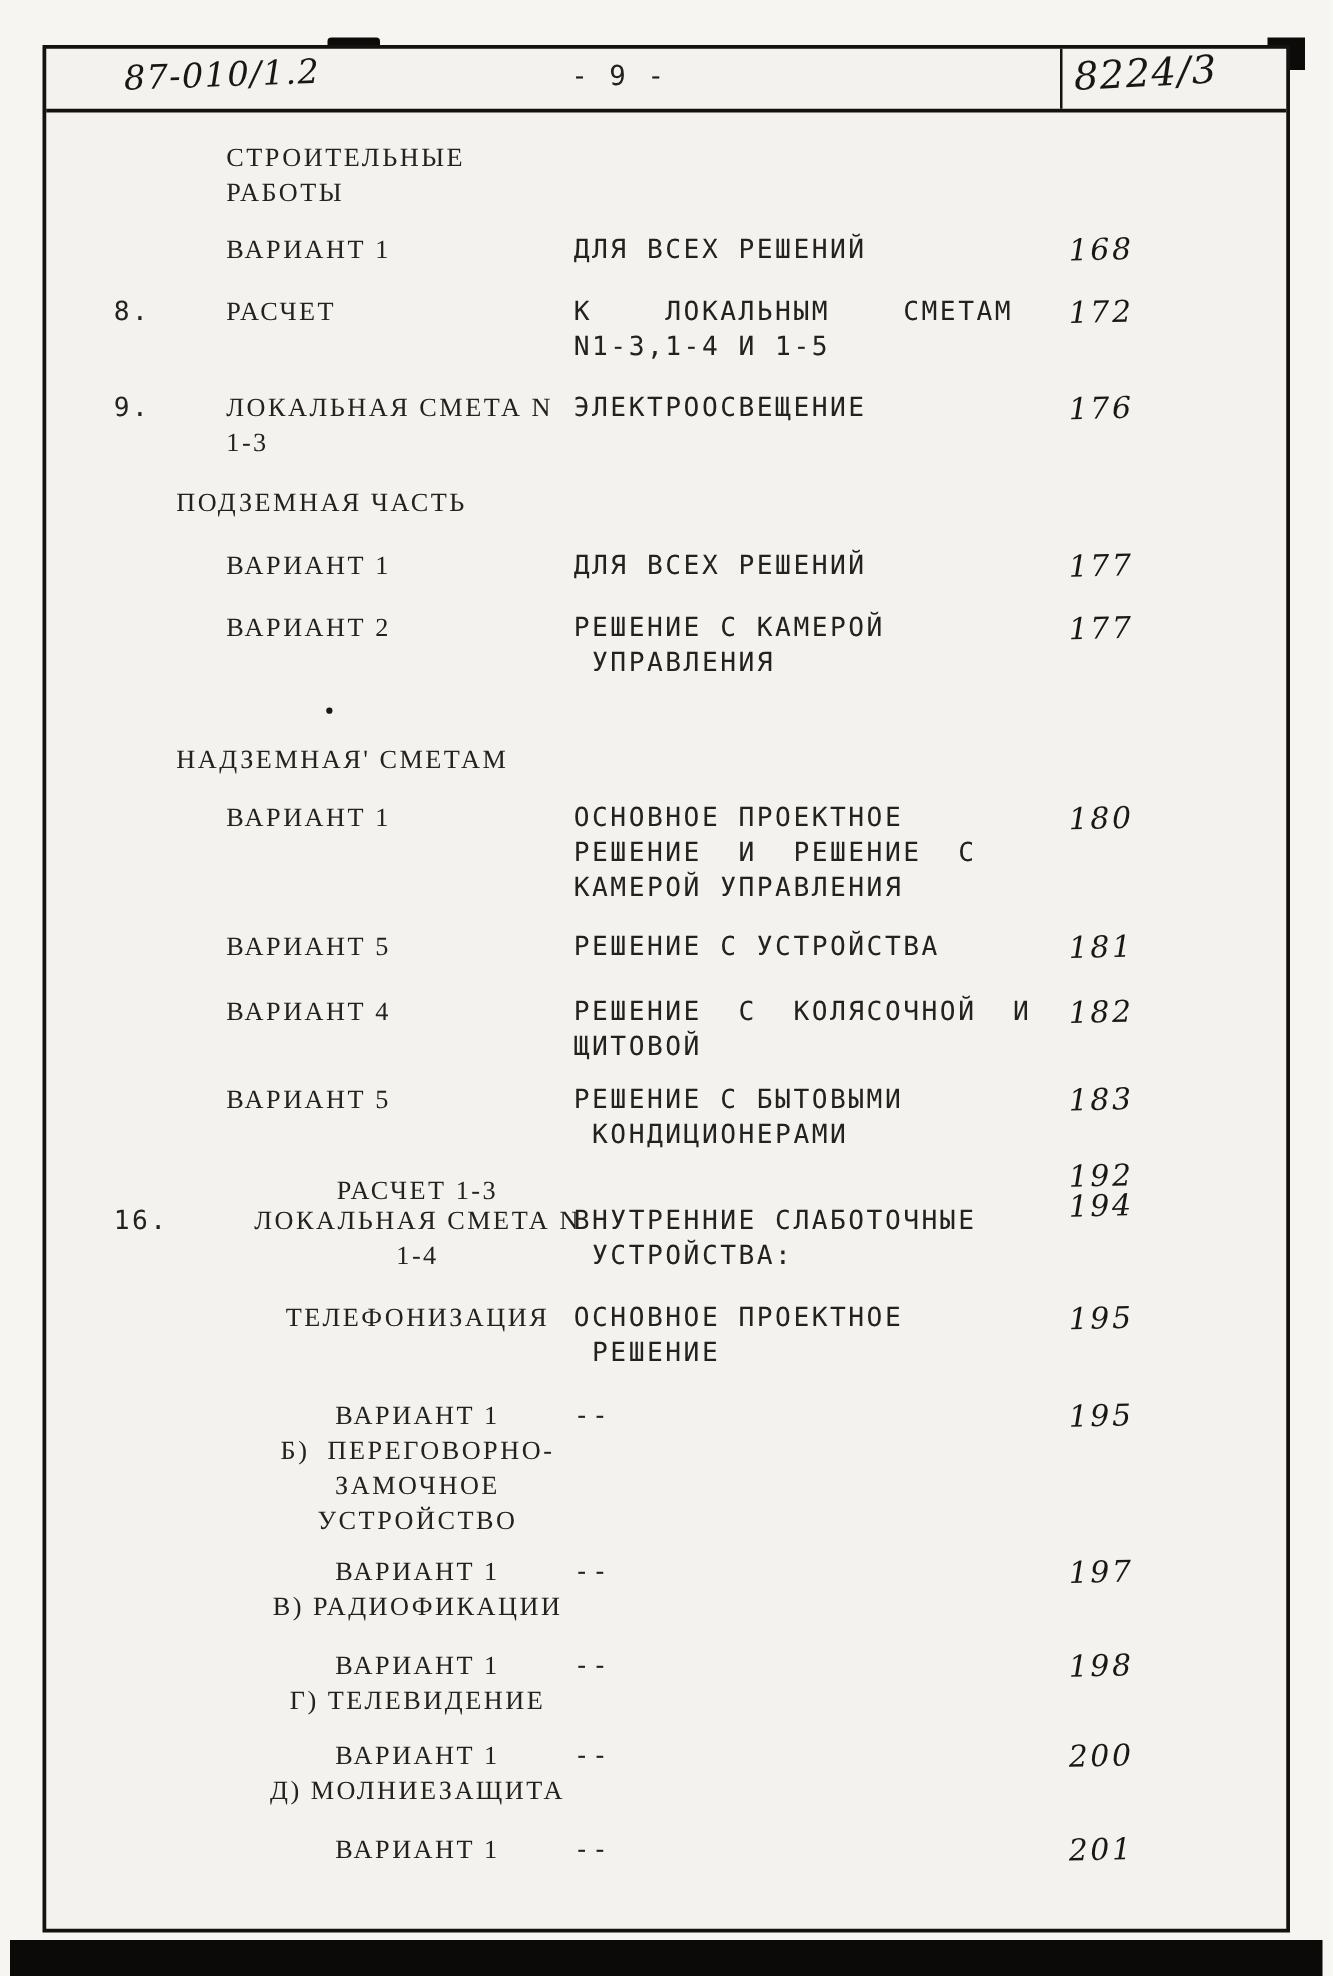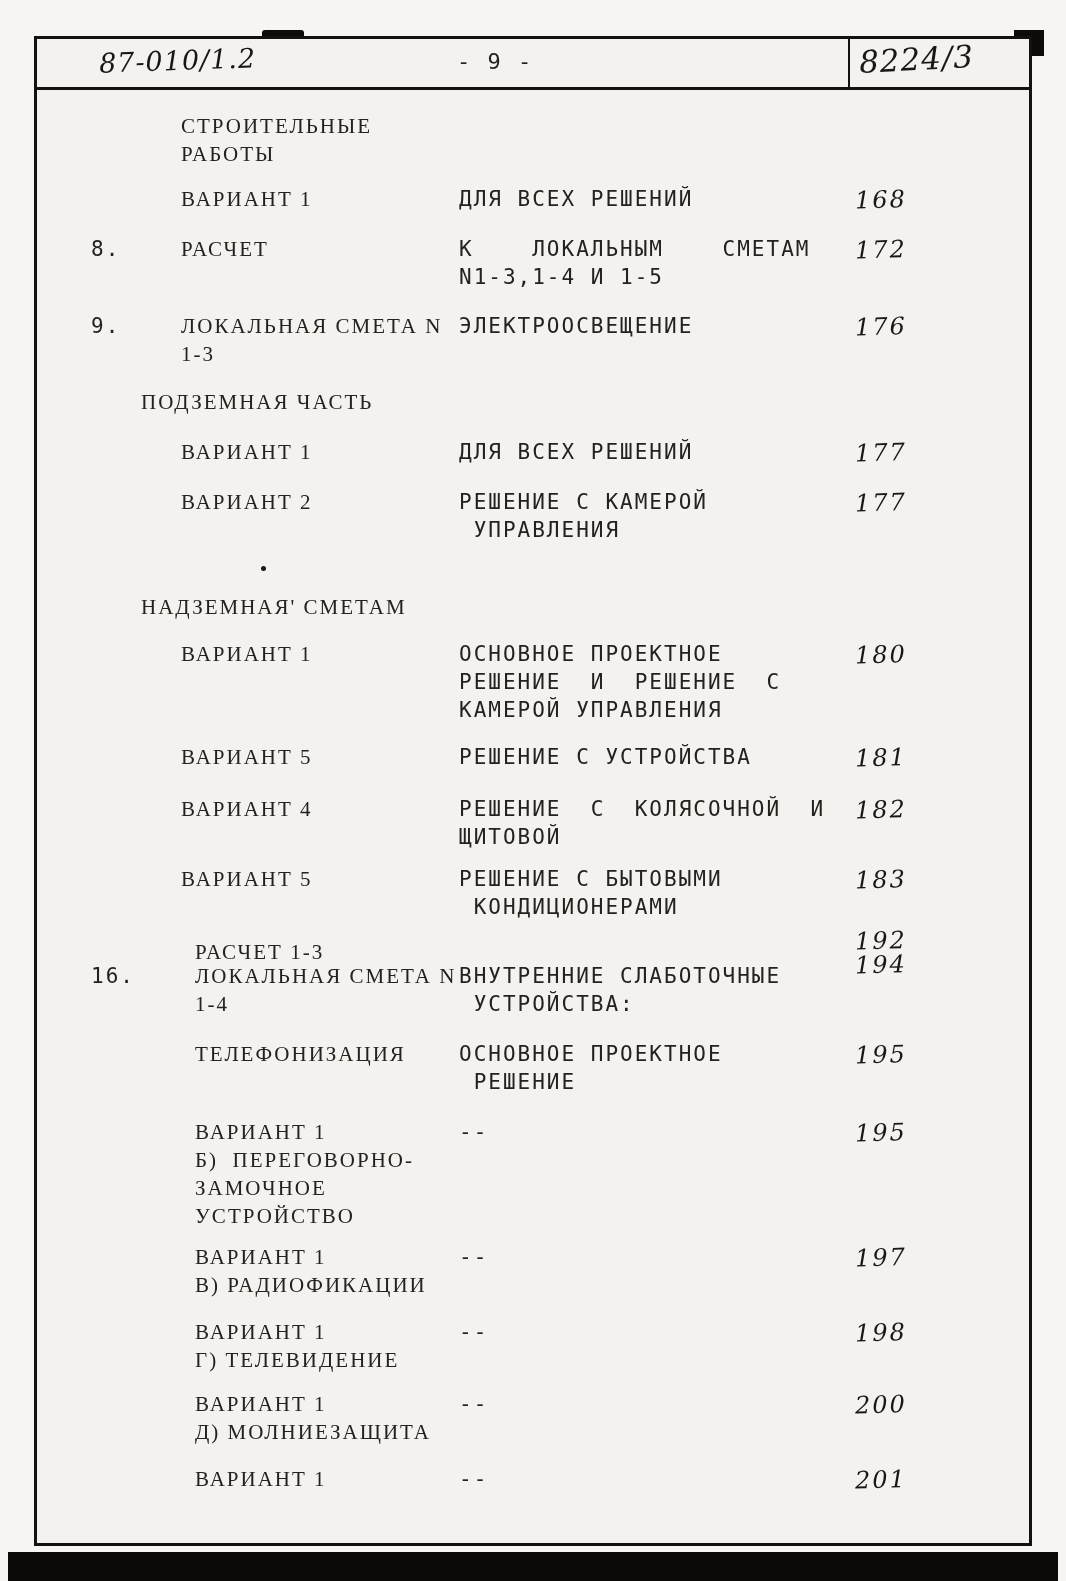--- a/index.html
+++ b/index.html
@@ -14,21 +14,21 @@
   .doc-code{position:absolute;left:62px;top:6px;font-size:27px;transform:rotate(-2deg);letter-spacing:1px;}
   .page-label{position:absolute;left:420px;top:10px;font-size:22px;letter-spacing:2px;}
   .sheet-code{position:absolute;left:822px;top:2px;font-size:31px;transform:rotate(-3deg);letter-spacing:1px;}
   
   .row{position:absolute;left:0;right:0;height:0;}
   .cell{position:absolute;top:0;white-space:pre-wrap;font-size:21px;line-height:28px;letter-spacing:2px;}
   .num{left:54px;width:70px;}
   .name{width:300px;font-family:Liberation Serif, serif;}
   .n-sec{left:104px;}
   .n-a{left:144px;}
-  .n-b{left:158px;}
+  .n-b{left:147px;text-align:center;}
   .desc{left:422px;width:400px;}
   .pageno{left:818px;width:110px;font-family:"DejaVu Serif",serif;font-style:italic;
           font-size:24px;letter-spacing:2px;transform:rotate(-1.5deg);color:#1a1816;white-space:nowrap;}
   .lift{top:-12px;}
   .r0{top:73px}.r1{top:146px}.r2{top:196px}.r3{top:273px}.r4{top:349px}
   .r5{top:399px}.r6{top:449px}.r7{top:554px}.r8{top:601px}.r9{top:704px}
   .r10{top:756px}.r11{top:826px}.r12{top:899px}.r13{top:923px}.r14{top:1001px}
   .r15{top:1079px}.r16{top:1204px}.r17{top:1279px}.r18{top:1351px}.r19{top:1426px}
   
   .blob-top{position:absolute;left:262px;top:30px;width:42px;height:12px;background:#0c0b0a;border-radius:3px;}

